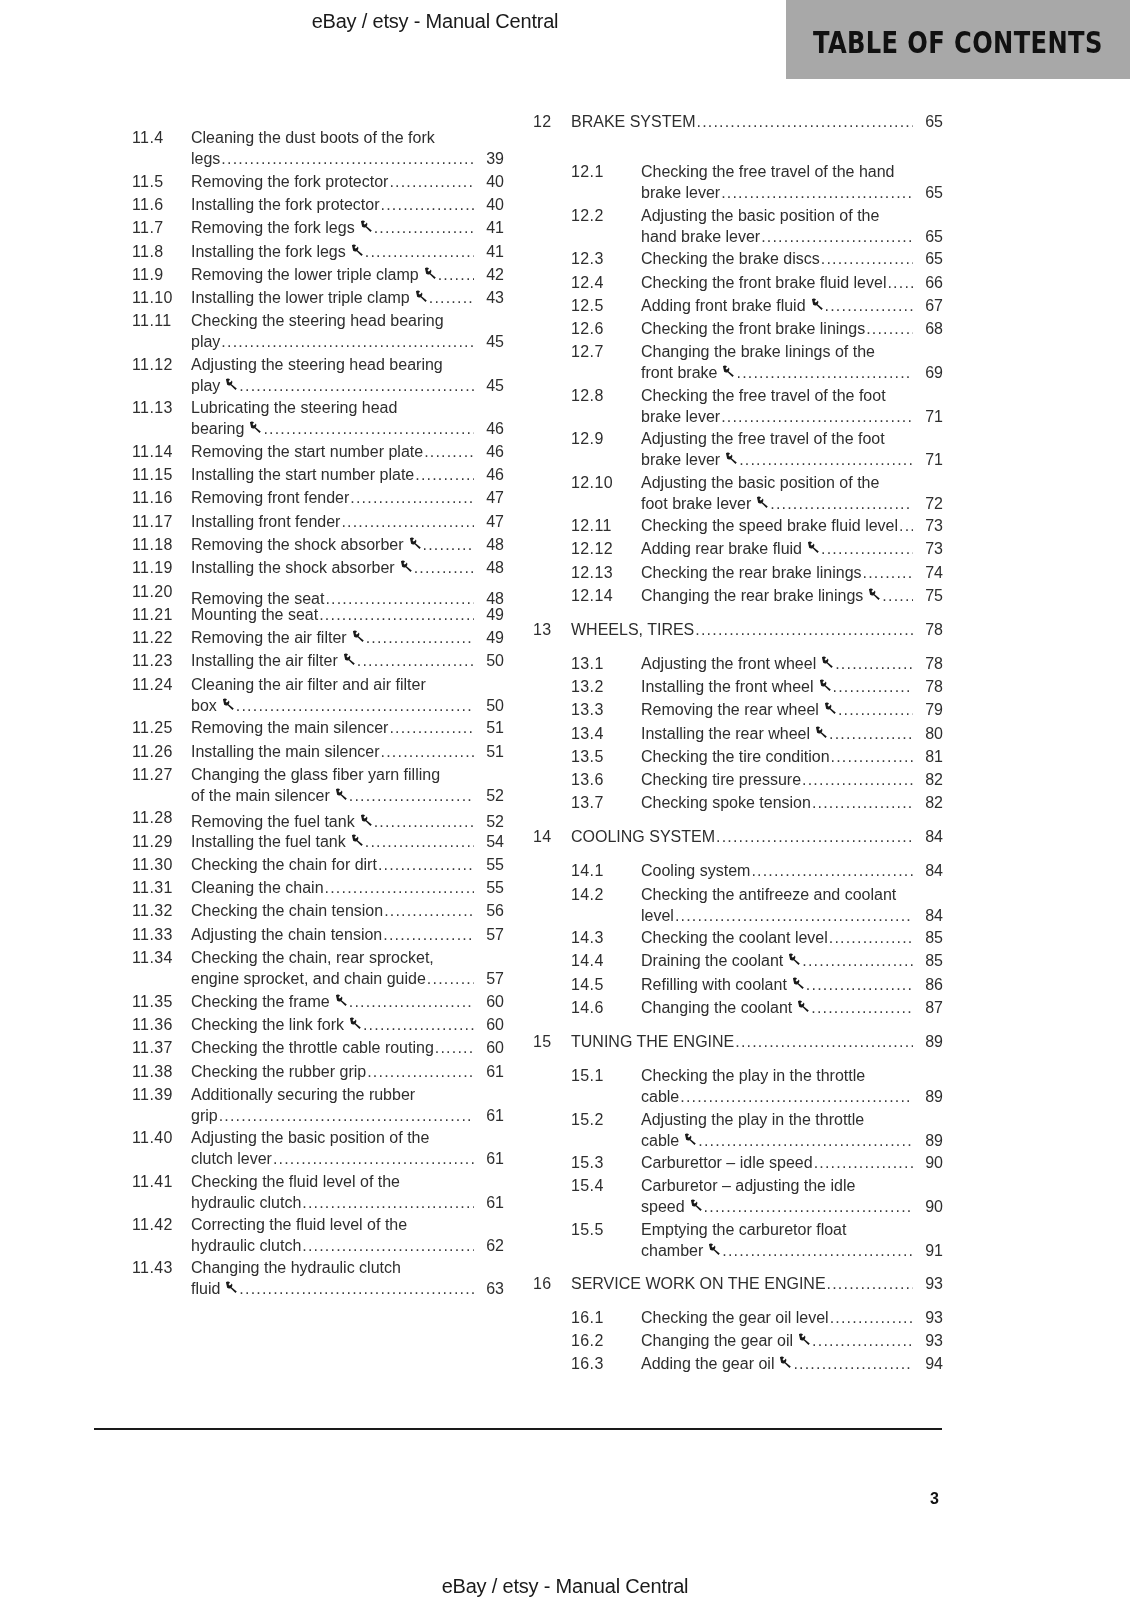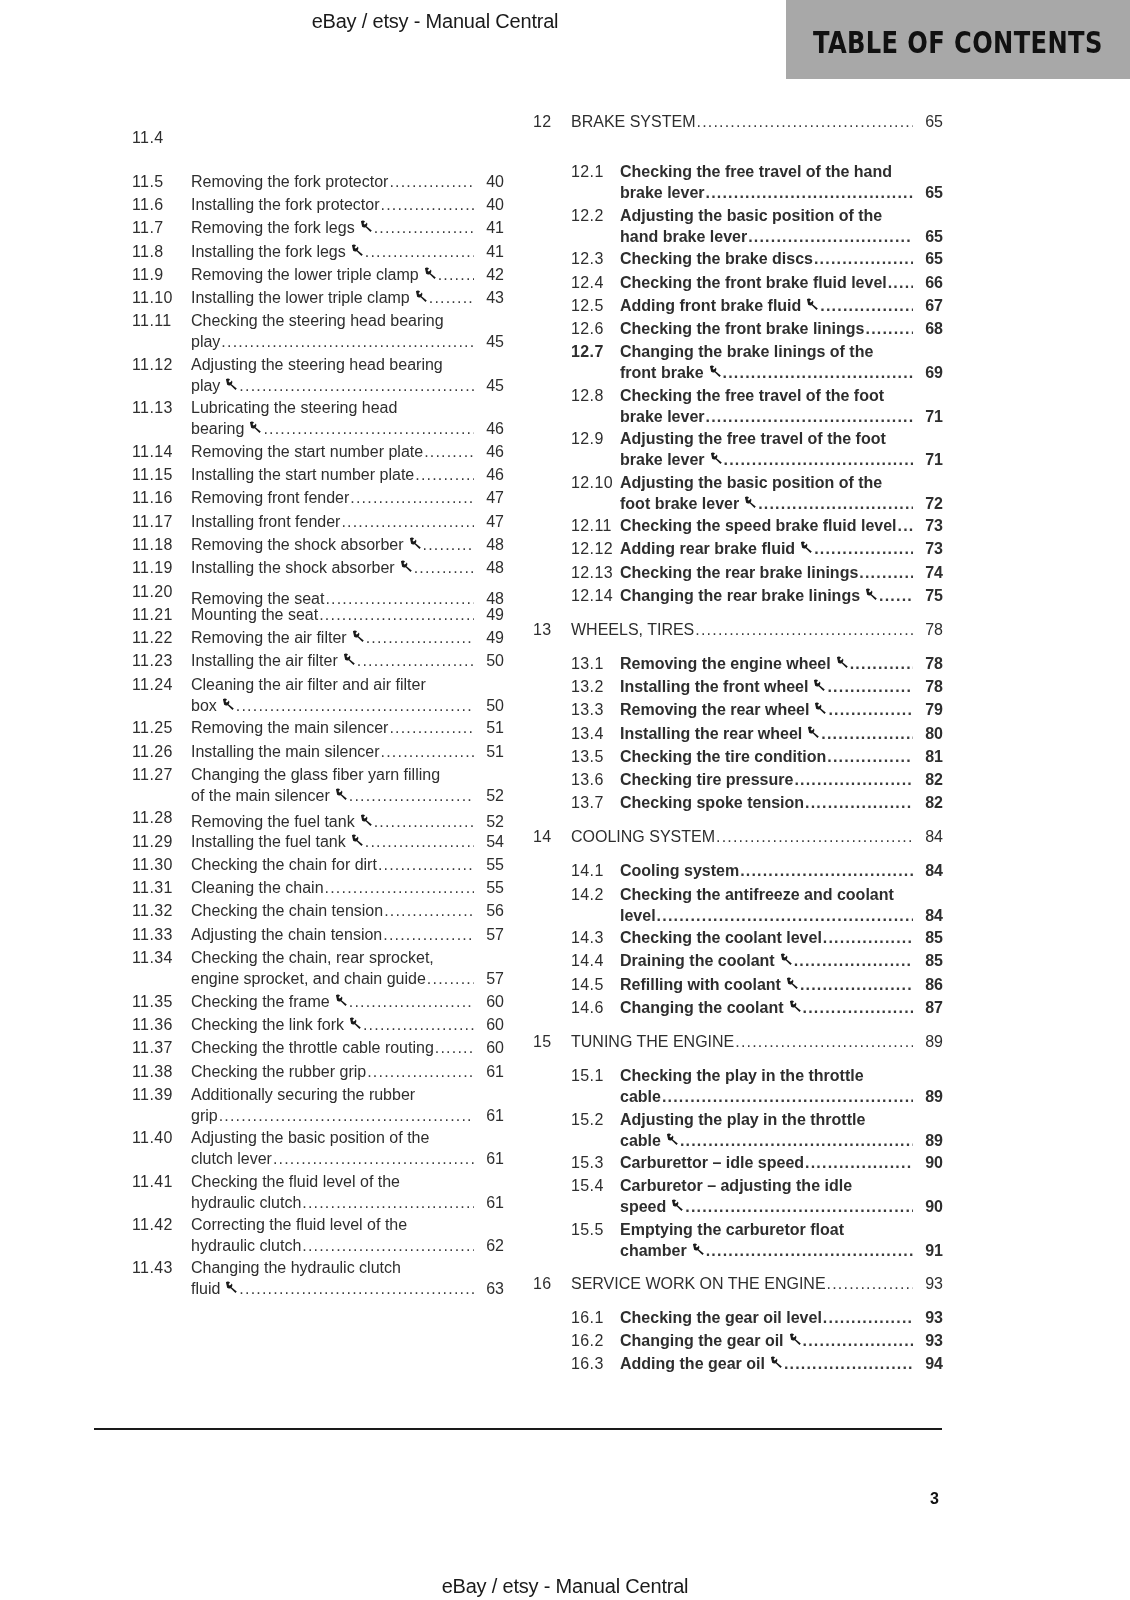--- a/index.html
+++ b/index.html
@@ -25,21 +25,21 @@
     }
 
     .col { position: absolute; top: 0; }
     .col-left { left: 132px; width: 372px; }
     .col-right { left: 533px; width: 410px; }
 
     .entry { position: absolute; left: 0; right: 0; font-size: 16px; line-height: 20px; color: #2e2e2e; }
     .entry .num { position: absolute; left: 0; top: 0; letter-spacing: 0.4px; }
     .entry .body { position: absolute; top: 0; right: 0; }
     .col-left .entry .body { left: 59px; }
-    .col-right .entry.sub .body { left: 87px; font-weight: bold; }
+    .col-right .entry.sub .body { left: 108px; }
     .col-right .entry.sub .num { left: 38px; }
     .col-right .entry.chap .body { left: 38px; }
 
     .line { display: flex; align-items: baseline; height: 20px; white-space: nowrap; overflow: hidden; }
     .line .txt { flex: 0 0 auto; }
     .line .dots { flex: 1 1 auto; overflow: hidden; color: #3a3a3a; margin-left: 1px; }
     .line .dots::before {
       content: "......................................................................................................................................................";
       letter-spacing: 1.2px;
     }
@@ -62,20 +62,30 @@
 
 <div class="watermark top">eBay / etsy - Manual Central</div>
 
 <div class="toc-header-box">
   <span>TABLE OF CONTENTS</span>
 </div>
 
 <div class="col col-left" id="col-left">
     <div class="entry sub" style="top: 128px; height: 42px;">
       <span class="num" style="top: 0px;">11.4</span>
+      <div class="body">
+        <div class="line" style="margin-top: 0px; height: 21px;">
+          <span class="txt">Cleaning the dust boots of the fork</span>
+        </div>
+        <div class="line" style="margin-top: 0px; height: 21px;">
+          <span class="txt">legs</span>
+          <span class="dots"></span>
+          <span class="pg">39</span>
+        </div>
+      </div>
     </div>
     <div class="entry sub" style="top: 172px; height: 21px;">
       <span class="num">11.5</span>
       <div class="body">
         <div class="line" style="margin-top: 0px; height: 21px;">
           <span class="txt">Removing the fork protector</span>
           <span class="dots"></span>
           <span class="pg">40</span>
         </div>
       </div>
@@ -655,21 +665,21 @@
       <span class="num">12.6</span>
       <div class="body">
         <div class="line" style="margin-top: 0px; height: 21px;">
           <span class="txt">Checking the front brake linings</span>
           <span class="dots"></span>
           <span class="pg">68</span>
         </div>
       </div>
     </div>
     <div class="entry sub" style="top: 342px; height: 42px;">
-      <span class="num" style="top: 0px; font-weight: bold;">12.7</span>
+      <span class="num" style="top: 0px;">12.7</span>
       <div class="body">
         <div class="line" style="margin-top: 0px; height: 21px;">
           <span class="txt">Changing the brake linings of the</span>
         </div>
         <div class="line" style="margin-top: 0px; height: 21px;">
           <span class="txt">front brake</span>
   <span class="wrench">
     <svg viewBox="0 0 16 16">
               <path fill="#1a1a1a" d="M2.2 2.6 C3.6 1.4 5.8 1.6 6.9 3.0 L5.2 4.6 L6.0 6.2 L7.6 5.6 L9.0 4.1 C9.9 5.5 9.6 7.3 8.6 8.3 L14.6 13.2 L13.1 14.8 L7.6 9.3 C6.3 10.0 4.6 9.8 3.6 8.9 Z"></path>
             </svg>
@@ -785,21 +795,21 @@
           <span class="txt">WHEELS, TIRES</span>
           <span class="dots"></span>
           <span class="pg">78</span>
         </div>
       </div>
     </div>
     <div class="entry sub" style="top: 654px; height: 21px;">
       <span class="num">13.1</span>
       <div class="body">
         <div class="line" style="margin-top: 0px; height: 21px;">
-          <span class="txt">Removing the engine wheel</span>
+          <span class="txt">Adjusting the front wheel</span>
   <span class="wrench">
     <svg viewBox="0 0 16 16">
               <path fill="#1a1a1a" d="M2.2 2.6 C3.6 1.4 5.8 1.6 6.9 3.0 L5.2 4.6 L6.0 6.2 L7.6 5.6 L9.0 4.1 C9.9 5.5 9.6 7.3 8.6 8.3 L14.6 13.2 L13.1 14.8 L7.6 9.3 C6.3 10.0 4.6 9.8 3.6 8.9 Z"></path>
             </svg>
   </span>
 <span class="dots"></span>
           <span class="pg">78</span>
         </div>
       </div>
     </div>

